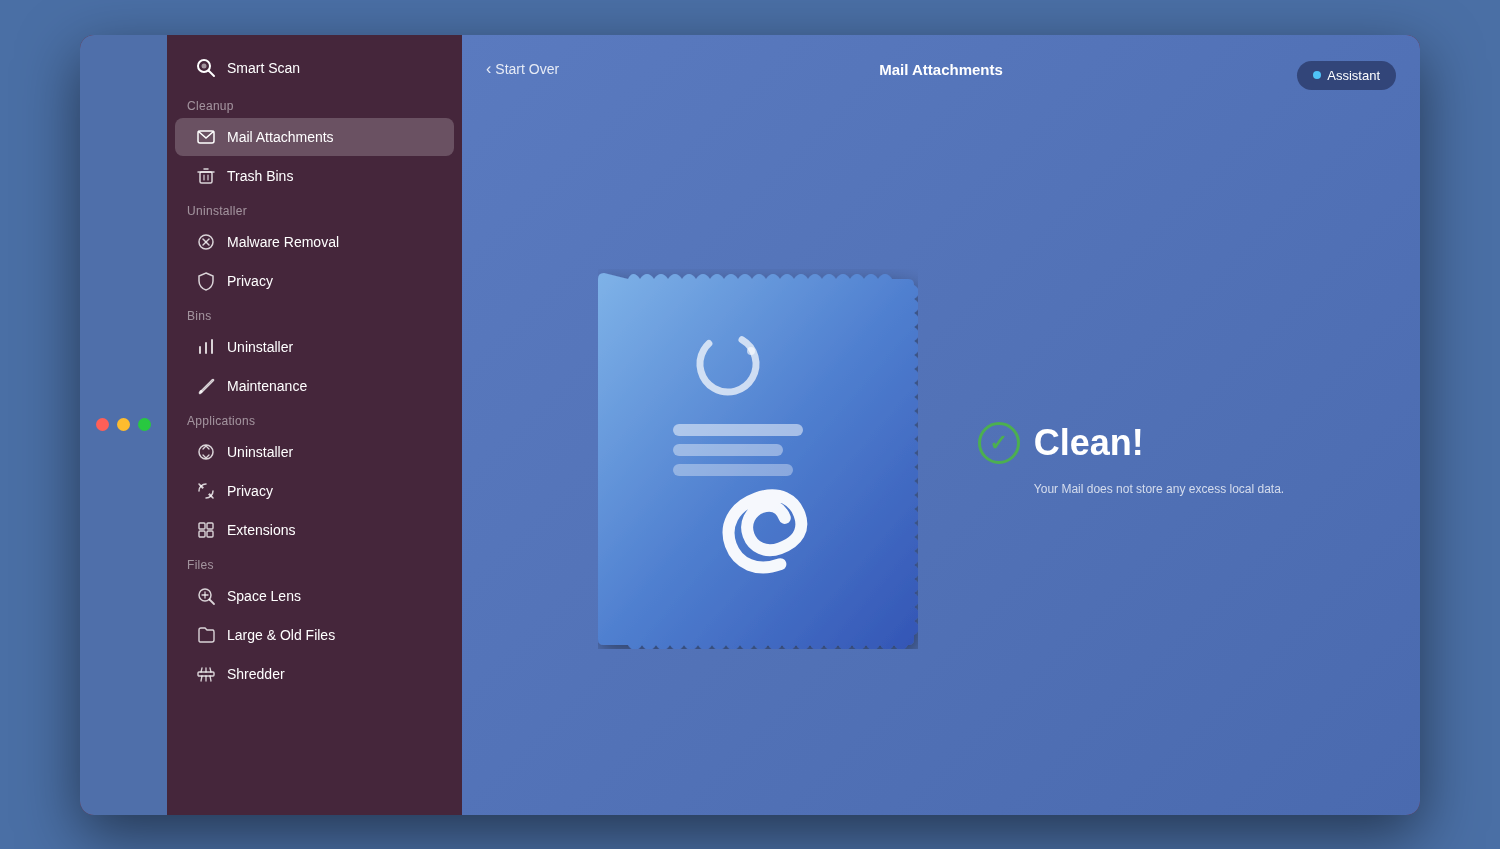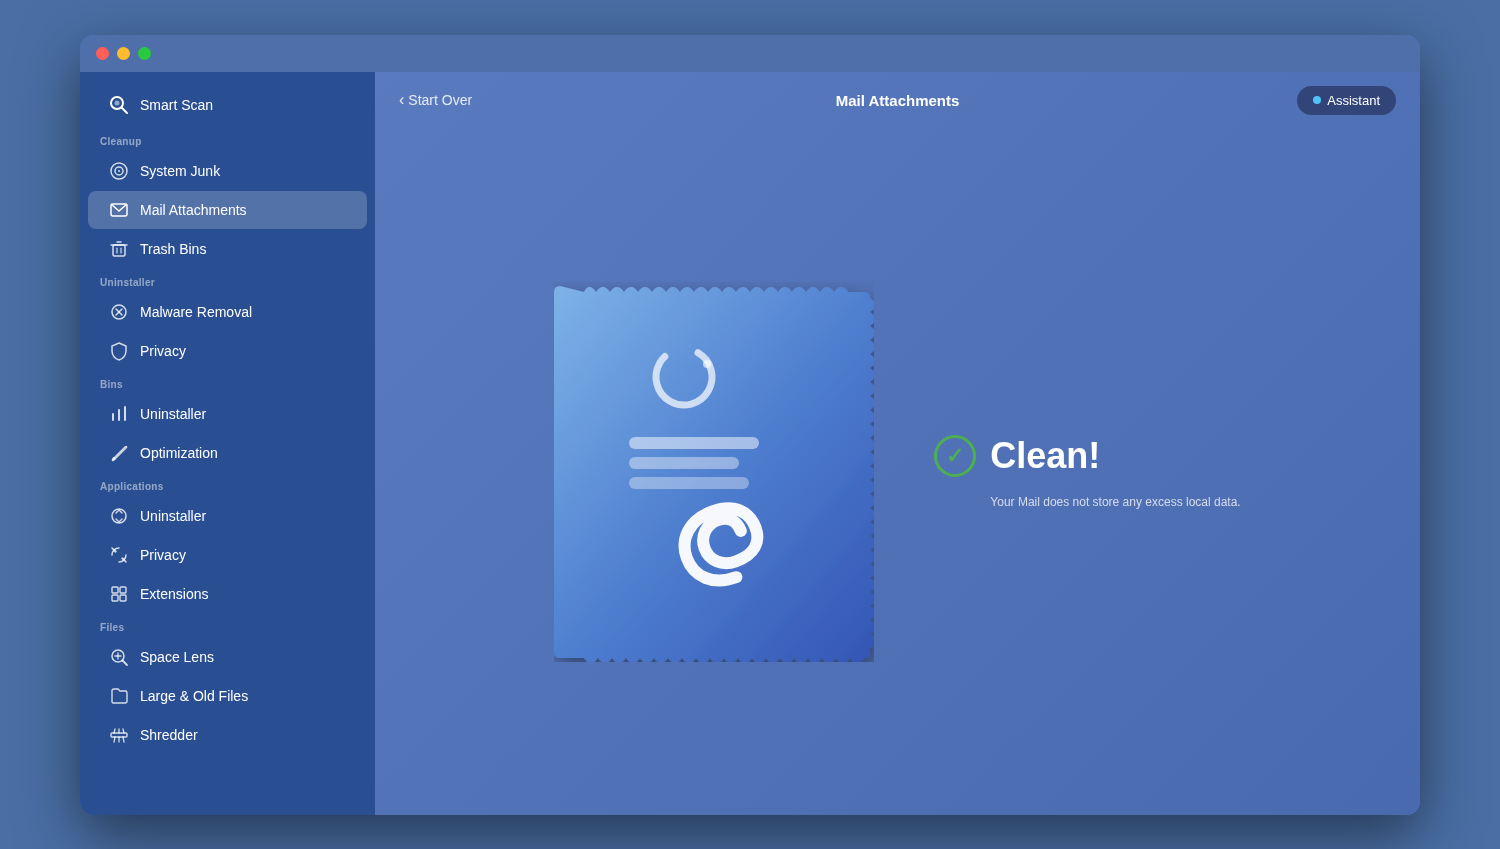--- a/index.html
+++ b/index.html
@@ -8,24 +8,24 @@
       display: flex;
       align-items: center;
       justify-content: center;
       width: 1500px;
       height: 849px;
       font-family: -apple-system, BlinkMacSystemFont, 'Segoe UI', sans-serif;
     }
     .window {
       width: 1340px;
       height: 780px;
-      background: #3b82f6;
+      background: #7f1d1d;
       border-radius: 14px;
       display: flex;
-      flex-direction: column;
+      flex-direction: row;
       overflow: hidden;
       box-shadow: 0 20px 60px rgba(0,0,0,0.5);
     }
     .titlebar {
       display: flex;
       align-items: center;
       padding: 12px 16px;
       background: #4f6faa;
       flex-shrink: 0;
     }
@@ -62,22 +62,22 @@
       border-radius: 8px;
       margin: 2px 8px;
     }
     .sidebar-item-smart-scan .item-label {
       color: #fff;
       font-size: 14px;
       font-weight: 500;
     }
     .sidebar-section-label {
       color: rgba(255,255,255,0.5);
-      font-size: 10px;
-      font-weight: 700;
+      font-size: 12px;
+      font-weight: 400;
       padding: 8px 20px 4px;
       text-transform: none;
       letter-spacing: 0.3px;
     }
     .sidebar-item {
       display: flex;
       align-items: center;
       gap: 10px;
       padding: 8px 20px;
       cursor: pointer;
@@ -129,20 +129,21 @@
       color: #fff;
       font-size: 15px;
       font-weight: 600;
       position: absolute;
       left: 50%;
       transform: translateX(-50%);
     }
     .header-right {
       display: flex;
       align-items: center;
+      margin-top: 12px;
     }
     .assistant-btn {
       background: rgba(30,40,80,0.6);
       border: none;
       border-radius: 20px;
       color: #fff;
       padding: 7px 16px;
       font-size: 13px;
       cursor: pointer;
       display: flex;
@@ -229,30 +230,20 @@
             <circle cx="9" cy="9" r="6" stroke="white" stroke-width="2" fill="none"></circle>
             <line x1="13.5" y1="13.5" x2="19" y2="19" stroke="white" stroke-width="2" stroke-linecap="round"></line>
             <circle cx="9" cy="9" r="2.5" fill="white" opacity="0.5"></circle>
           </svg>
         </div>
         <span class="item-label">Smart Scan</span>
       </div>
 
       <div class="sidebar-section-label">Cleanup</div>
 
-      <div class="sidebar-item">
-        <div class="sidebar-icon">
-          <svg width="20" height="20" viewBox="0 0 20 20" fill="none">
-            <circle cx="10" cy="10" r="8" stroke="rgba(255,255,255,0.8)" stroke-width="1.5" fill="none"></circle>
-            <circle cx="10" cy="10" r="4" stroke="rgba(255,255,255,0.8)" stroke-width="1.5" fill="none"></circle>
-            <circle cx="10" cy="10" r="1" fill="rgba(255,255,255,0.8)"></circle>
-          </svg>
-        </div>
-        <span>System Junk</span>
-      </div>
 
       <div class="sidebar-item active">
         <div class="sidebar-icon">
           <svg width="20" height="20" viewBox="0 0 20 20" fill="none">
             <rect x="2" y="4" width="16" height="12" rx="2" stroke="white" stroke-width="1.5" fill="none"></rect>
             <polyline points="2,4 10,11 18,4" stroke="white" stroke-width="1.5" fill="none"></polyline>
           </svg>
         </div>
         <span>Mail Attachments</span>
       </div>
@@ -305,21 +296,21 @@
         <span>Uninstaller</span>
       </div>
 
       <div class="sidebar-item">
         <div class="sidebar-icon">
           <svg width="20" height="20" viewBox="0 0 20 20" fill="none">
             <path d="M16.5 3.5 L12 8 L11 9 L9 11 L7 13 L5 15 L3.5 16.5 L3.5 16.5 C3 17 3.5 18 4.5 17.5 L6 16 L8 14 L10 12 L12 10 L13 9 L17.5 4.5 C18 4 17.5 3 16.5 3.5 Z" stroke="rgba(255,255,255,0.8)" stroke-width="1.3" fill="none"></path>
             <circle cx="5" cy="15.5" r="1.5" fill="rgba(255,255,255,0.8)"></circle>
           </svg>
         </div>
-        <span>Optimization</span>
+        <span>Maintenance</span>
       </div>
 
       <div class="sidebar-section-label">Applications</div>
 
       <div class="sidebar-item">
         <div class="sidebar-icon">
           <svg width="20" height="20" viewBox="0 0 20 20" fill="none">
             <circle cx="10" cy="10" r="7" stroke="rgba(255,255,255,0.8)" stroke-width="1.5" fill="none"></circle>
             <path d="M7 7 L10 4 L13 7" stroke="rgba(255,255,255,0.8)" stroke-width="1.3" fill="none" stroke-linecap="round"></path>
             <path d="M7 13 L10 16 L13 13" stroke="rgba(255,255,255,0.8)" stroke-width="1.3" fill="none" stroke-linecap="round"></path>

